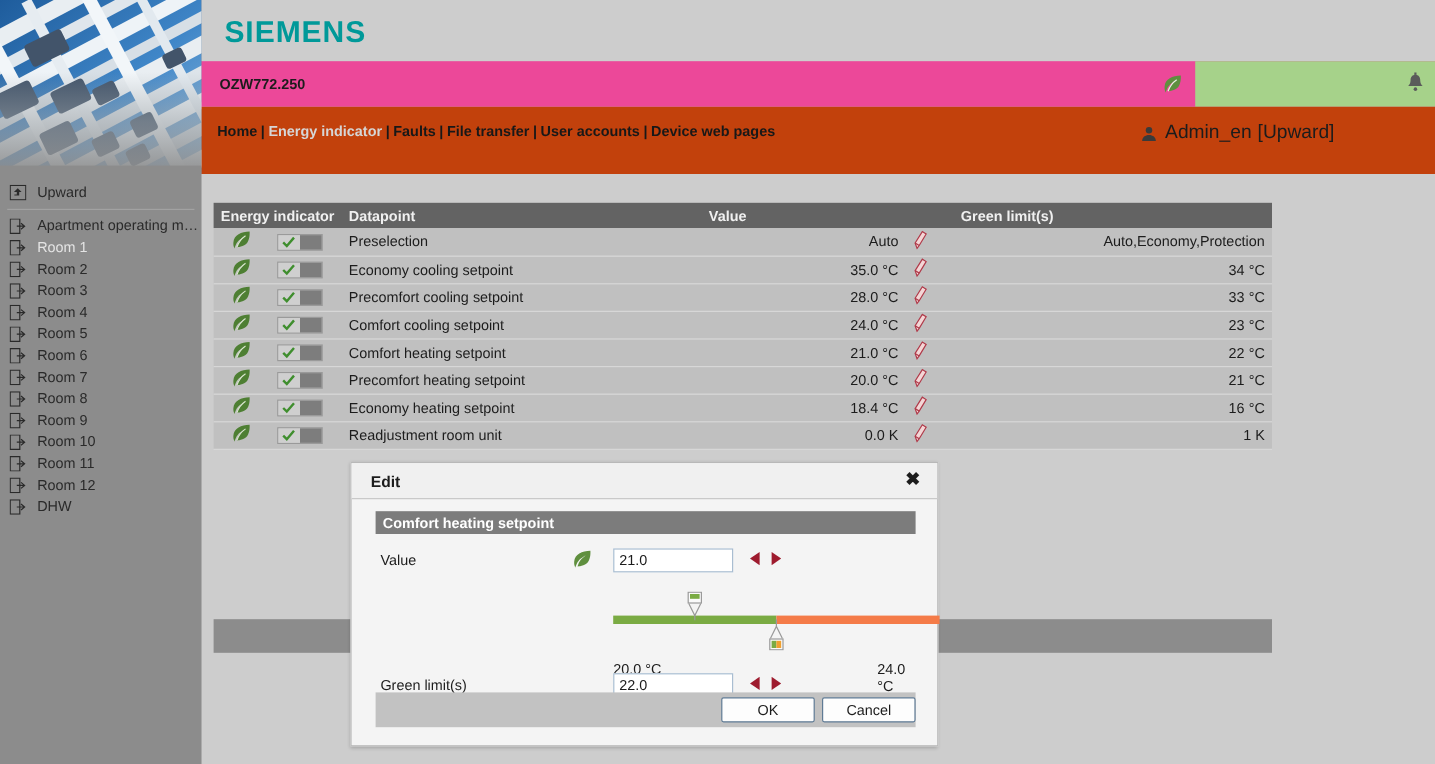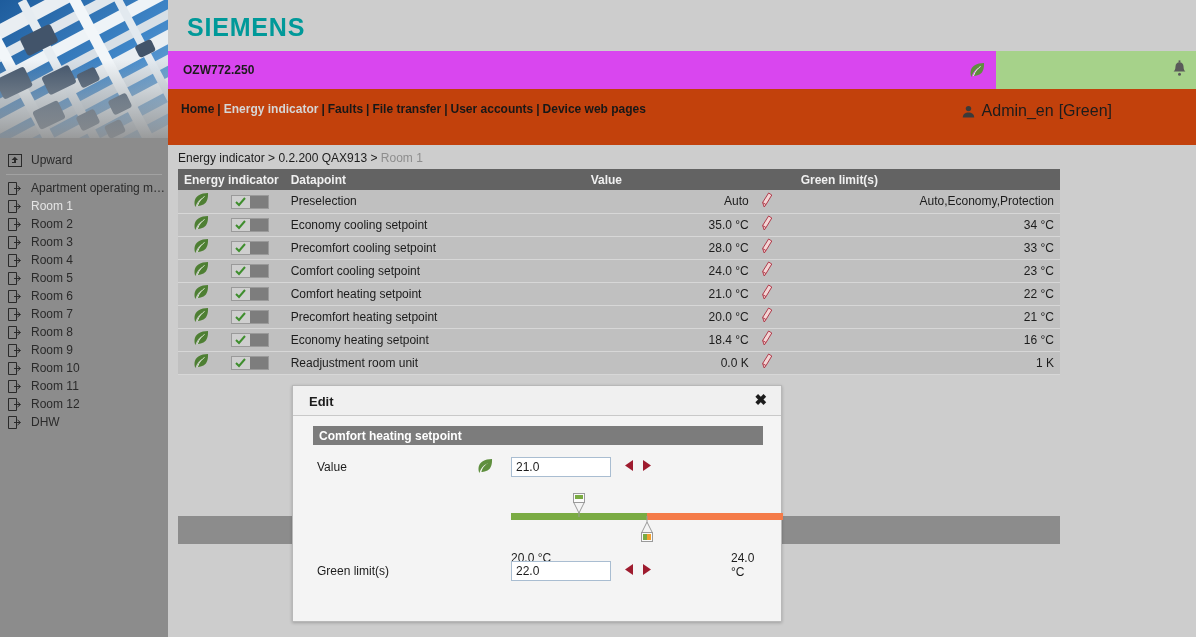--- a/index.html
+++ b/index.html
@@ -66,21 +66,21 @@
     position: absolute; left: 19px; top: 13px;
     color: #009999;
     font-size: 25px;
     font-weight: bold;
     letter-spacing: 0.8px;
     font-family: "Liberation Sans", sans-serif;
   }
   .devicebar {
     position: absolute; left: 168px; top: 51px;
     width: 1028px; height: 38px;
-    background: #d946ef;
+    background: #ec4899;
   }
   .devicebar .devname {
     position: absolute; left: 15px; top: 12px;
     font-weight: bold; font-size: 12px; color: #1c1c1c;
   }
   .devicebar .leafcell {
     position: absolute; left: 620px; top: 0;
     width: 205px; height: 38px;
   }
   .devicebar .leafcell svg { position: absolute; left: 180px; top: 10px; }
@@ -455,28 +455,25 @@
   </div>
 
   <div class="navbar">
     <div class="navlinks" id="navlinks"><a href="#">Home</a><span class="sep">|</span><a href="#" class="active">Energy indicator</a><span class="sep">|</span><a href="#">Faults</a><span class="sep">|</span><a href="#">File transfer</a><span class="sep">|</span><a href="#">User accounts</a><span class="sep">|</span><a href="#">Device web pages</a></div>
     <div class="userbox">
       <svg width="13" height="13" viewBox="0 0 13 13" xmlns="http://www.w3.org/2000/svg">
         <circle cx="6.5" cy="3.6" r="2.7" fill="#3a3a3a"></circle>
         <path d="M0.8 12.4c0-3.2 2.5-5 5.7-5s5.7 1.8 5.7 5z" fill="#3a3a3a"></path>
       </svg>
       <span>Admin_en</span>
-      <a class="logout" href="#" style="color:#1c1c1c;text-decoration:none;">[Green]</a>
+      <a class="logout" href="#" style="color:#1c1c1c;text-decoration:none;">[Upward]</a>
     </div>
   </div>
 
   <div class="main">
-    <div class="breadcrumb">
-      <span>Energy indicator</span><span> &gt; </span><span>0.2.200 QAX913</span><span> &gt; </span><span class="tail">Room 1</span>
-    </div>
 
     <table class="dp">
       <thead>
         <tr>
           <th class="c-ei" colspan="2">Energy indicator</th>
           <th>Datapoint</th>
           <th class="c-val" colspan="2">Value</th>
           <th class="c-lim">Green limit(s)</th>
         </tr>
       </thead>
@@ -718,16 +715,20 @@
                   <path d="M8 0 L0 5.5 L8 11z" fill="#9e1b2e"></path>
                 </svg>
             </span>
             <span>
               <svg width="9" height="11" viewBox="0 0 9 11" xmlns="http://www.w3.org/2000/svg">
                   <path d="M1 0 L9 5.5 L1 11z" fill="#9e1b2e"></path>
                 </svg>
             </span>
           </div>
         </div>
+        <div class="dlg-footer">
+          <button class="btn-ok">OK</button>
+          <button class="btn-cancel">Cancel</button>
+        </div>
       </div>
     </div>
   </div>
 </div>
 
 </body></html>

